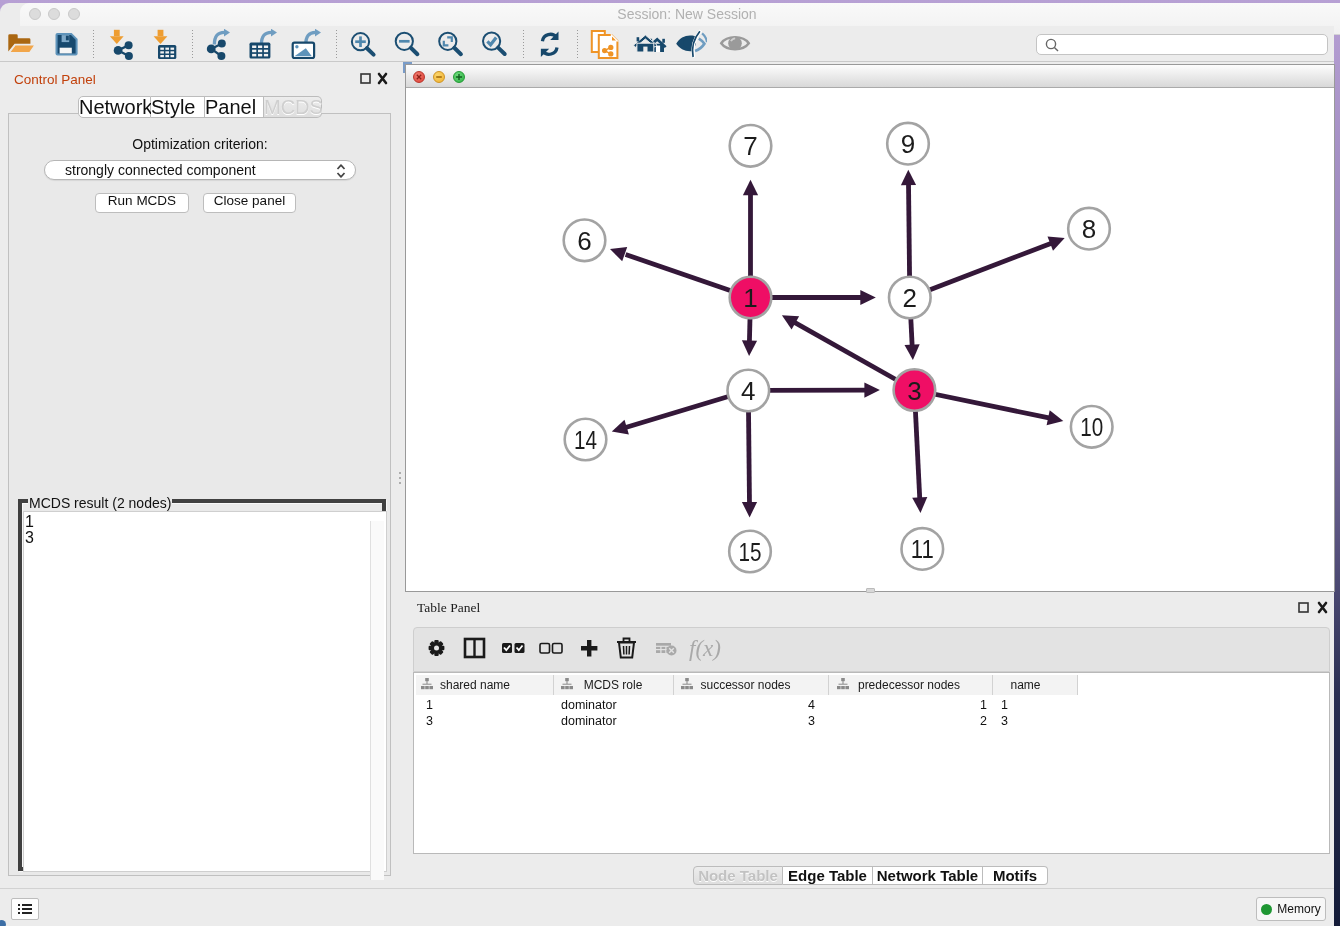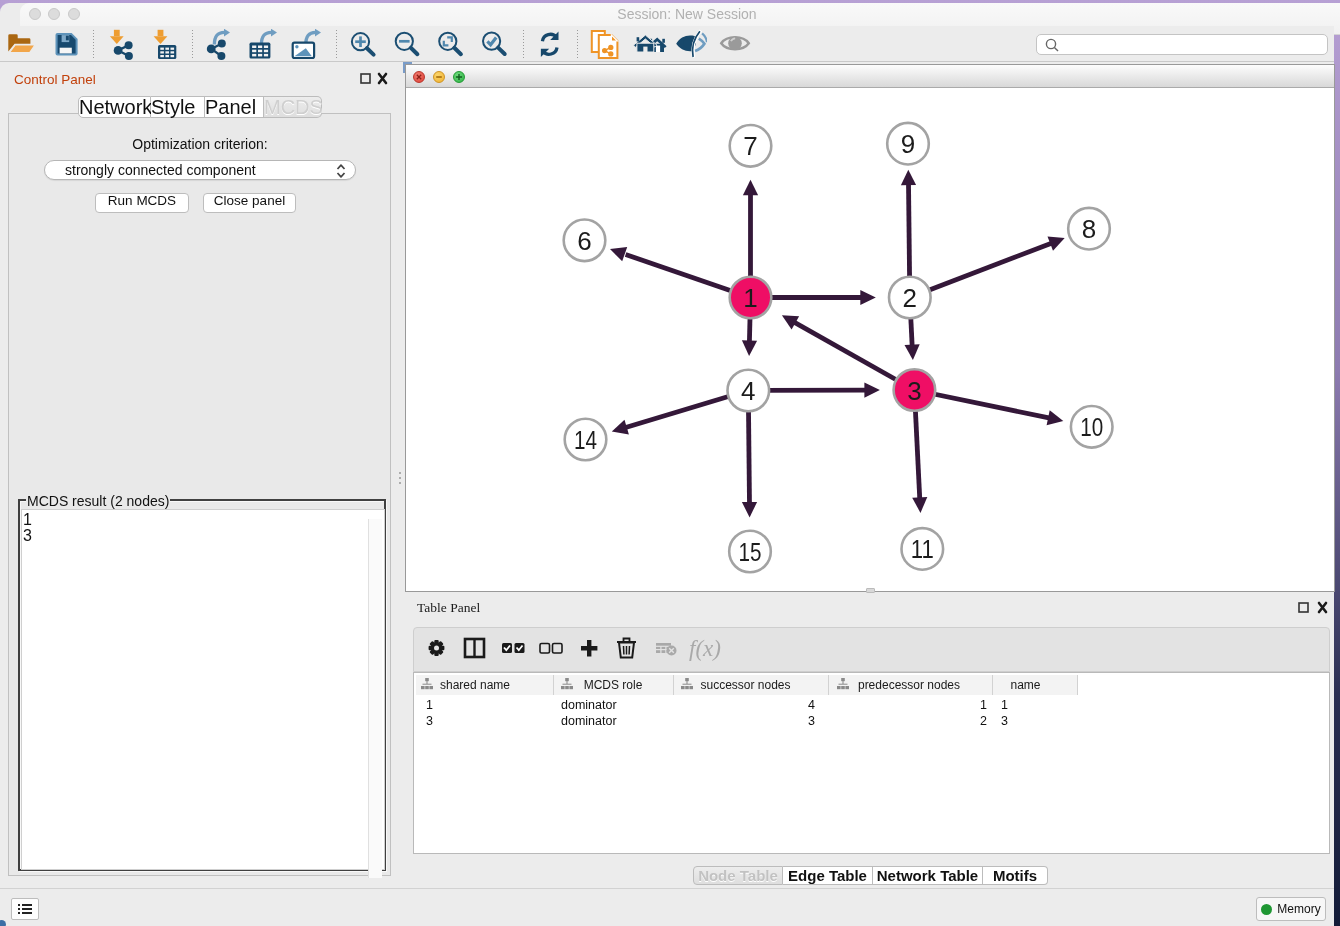--- a/index.html
+++ b/index.html
@@ -16,21 +16,21 @@
 .sep { position:absolute; top:4px; height:29px; width:1px; background-image:repeating-linear-gradient(#9a9a9a 0 1px, transparent 1px 3px); }
 .ticon { position:absolute; top:3px; }
 #searchbox { position:absolute; left:1036px; top:8px; width:292px; height:21px; background:#fff; border:1px solid #c4c4c4; border-radius:5px; }
 
 #cp-title { position:absolute; left:14px; top:72px; font-size:13.5px; color:#c2410c; }
 .tab { position:absolute; top:96px; height:22px; z-index:2; background:#fff; border:1px solid #bcbcbc; font-size:20px; font-weight:normal; color:#111; text-align:left; line-height:20px; }
 #cp-inner { position:absolute; left:8px; top:113px; width:383px; height:763px; background:#e9e9e9; border:1px solid #c0c0c0; }
 #optlabel { position:absolute; left:0; top:136px; width:400px; text-align:center; font-size:14px; color:#111; }
 #combo { position:absolute; left:44px; top:160px; width:312px; height:20px; background:#fff; border:1px solid #b6b6b6; border-radius:10px; box-shadow:0 1px 1px rgba(0,0,0,0.08); font-size:14px; line-height:18px; padding-left:20px; color:#111; }
 .pbtn { position:absolute; top:193px; height:20px; background:#fff; border:1px solid #bdbdbd; border-radius:4px; font-size:13.5px; text-align:center; line-height:14px; color:#111; }
-#fieldset { position:absolute; left:18px; top:499px; width:368px; height:372px; border:2px solid #404040; box-shadow:1px 1px 0 #f8f8f8, inset 1px 1px 0 #f8f8f8; }
+#fieldset { position:absolute; left:18px; top:499px; width:368px; height:372px; border:4px solid #404040; box-shadow:1px 1px 0 #f8f8f8, inset 1px 1px 0 #f8f8f8; }
 #fslegend { position:absolute; left:6px; top:-8px; background:#e9e9e9; padding:0 1px; font-size:14px; color:#111; }
 #fswhite { position:absolute; left:1px; top:8px; width:364px; height:361px; background:#fff; border:1px solid #cfcfcf; font-size:16px; line-height:16.3px; padding:2px 0 0 1px; color:#111; }
 #fsscroll { position:absolute; right:2px; top:9px; width:14px; height:359px; background:#fafafa; border-left:1px solid #e0e0e0; }
 
 #netwin { position:absolute; left:405px; top:64px; width:930px; height:528px; background:#fff; border:1px solid #999; }
 #nettitle { position:absolute; left:0; top:0; width:100%; height:23px; background:linear-gradient(#fdfdfd,#d8d8d8); border-bottom:1px solid #aaa; }
 #netname { position:absolute; top:4px; left:0; width:100%; text-align:center; font-weight:bold; font-size:14px; color:#222; }
 .tl2 { position:absolute; top:6px; width:12px; height:12px; border-radius:50%; }
 
 #tp-title { position:absolute; left:417px; top:600px; font-size:13.5px; color:#1a1a1a;font-family:Liberation Serif, serif; }

